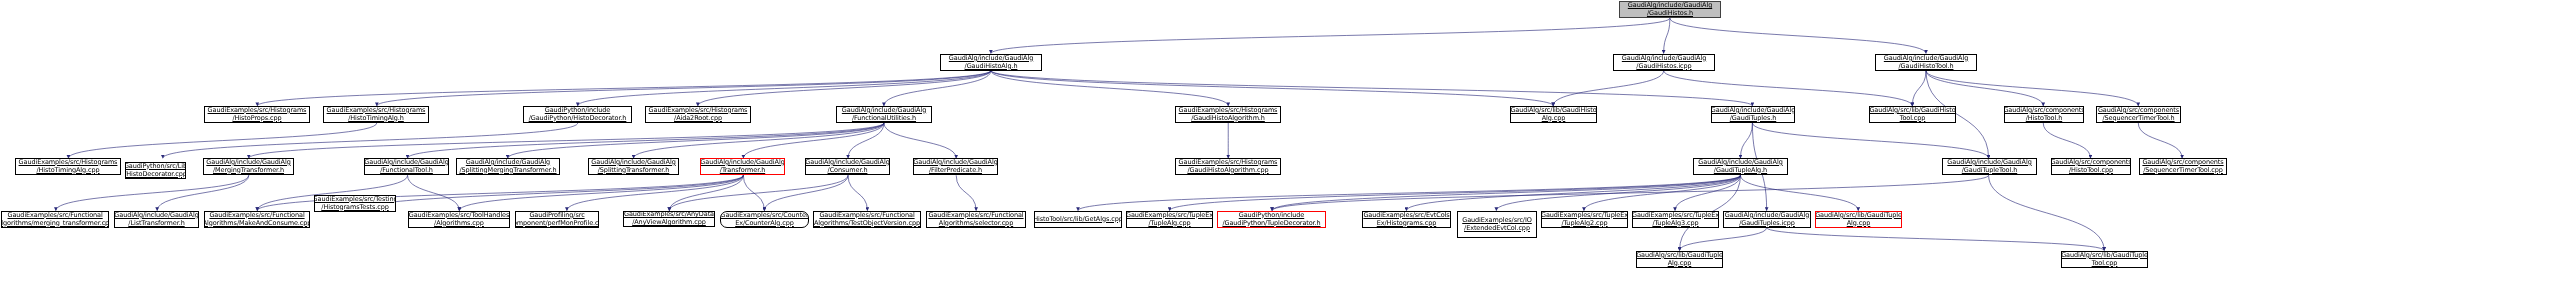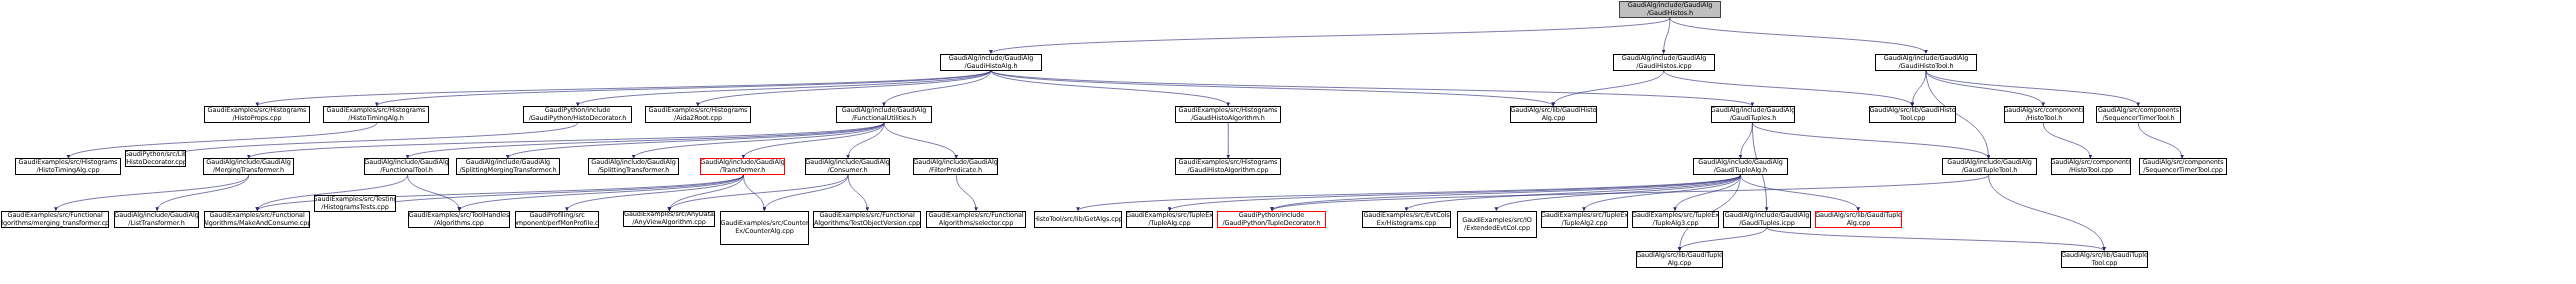--- a/index.html
+++ b/index.html
@@ -20,20 +20,21 @@
     font-size:6.5px;
     line-height:7.7px;
     text-align:center;
     display:flex;
     align-items:center;
     justify-content:center;
     white-space:pre-line;
     letter-spacing:-0.1px;
     overflow:hidden;
     padding:0.6px 1.1px;
+    text-decoration:underline;
   }
   .node.root{
     background:#bfbfbf;
     border:0.6px solid #404040;
   }
   .node.hl{
     border:0.6px solid #ff0000;
   }
 </style>
 </head>
@@ -132,21 +133,21 @@
       <div class="node" style="left: 1711px; top: 106px; width: 84px; height: 17px;">GaudiAlg/include/GaudiAlg
 /GaudiTuples.h</div>
       <div class="node" style="left: 1869px; top: 106px; width: 87px; height: 17px;">GaudiAlg/src/lib/GaudiHisto
 Tool.cpp</div>
       <div class="node" style="left: 2004px; top: 106px; width: 80px; height: 17px;">GaudiAlg/src/components
 /HistoTool.h</div>
       <div class="node" style="left: 2096px; top: 106px; width: 85px; height: 17px;">GaudiAlg/src/components
 /SequencerTimerTool.h</div>
       <div class="node" style="left: 15px; top: 158px; width: 106px; height: 17px;">GaudiExamples/src/Histograms
 /HistoTimingAlg.cpp</div>
-      <div class="node" style="left: 125px; top: 150px; width: 61px; height: 17px;">GaudiPython/src/Lib
+      <div class="node" style="left: 125px; top: 162px; width: 61px; height: 17px;">GaudiPython/src/Lib
 /HistoDecorator.cpp</div>
       <div class="node" style="left: 203px; top: 158px; width: 91px; height: 17px;">GaudiAlg/include/GaudiAlg
 /MergingTransformer.h</div>
       <div class="node" style="left: 364px; top: 158px; width: 85px; height: 17px;">GaudiAlg/include/GaudiAlg
 /FunctionalTool.h</div>
       <div class="node" style="left: 456px; top: 158px; width: 104px; height: 17px;">GaudiAlg/include/GaudiAlg
 /SplittingMergingTransformer.h</div>
       <div class="node" style="left: 588px; top: 158px; width: 91px; height: 17px;">GaudiAlg/include/GaudiAlg
 /SplittingTransformer.h</div>
       <div class="node hl" style="left: 700px; top: 158px; width: 85px; height: 17px;">GaudiAlg/include/GaudiAlg
@@ -172,21 +173,21 @@
       <div class="node" style="left: 204px; top: 211px; width: 106px; height: 17px;">GaudiExamples/src/Functional
 Algorithms/MakeAndConsume.cpp</div>
       <div class="node" style="left: 314px; top: 195px; width: 82px; height: 17px;">GaudiExamples/src/Testing
 /HistogramsTests.cpp</div>
       <div class="node" style="left: 408px; top: 211px; width: 102px; height: 17px;">GaudiExamples/src/ToolHandles
 /Algorithms.cpp</div>
       <div class="node" style="left: 515px; top: 211px; width: 84px; height: 17px;">GaudiProfiling/src
 /component/perfMonProfile.cpp</div>
       <div class="node" style="left: 623px; top: 211px; width: 92px; height: 16px;">GaudiExamples/src/AnyData
 /AnyViewAlgorithm.cpp</div>
-      <div class="node" style="left: 720px; top: 211px; width: 89px; height: 34px;">GaudiExamples/src/Counter
+      <div class="node" style="left: 720px; top: 211px; width: 89px; height: 17px; border-radius: 7px;">GaudiExamples/src/Counter
 Ex/CounterAlg.cpp</div>
       <div class="node" style="left: 813px; top: 211px; width: 108px; height: 17px;">GaudiExamples/src/Functional
 Algorithms/TestObjectVersion.cpp</div>
       <div class="node" style="left: 926px; top: 211px; width: 100px; height: 17px;">GaudiExamples/src/Functional
 Algorithms/selector.cpp</div>
       <div class="node" style="left: 1034px; top: 211px; width: 88px; height: 17px;">HistoTool/src/lib/GetAlgs.cpp</div>
       <div class="node" style="left: 1126px; top: 211px; width: 87px; height: 17px;">GaudiExamples/src/TupleEx
 /TupleAlg.cpp</div>
       <div class="node hl" style="left: 1217px; top: 211px; width: 109px; height: 17px;">GaudiPython/include
 /GaudiPython/TupleDecorator.h</div>

